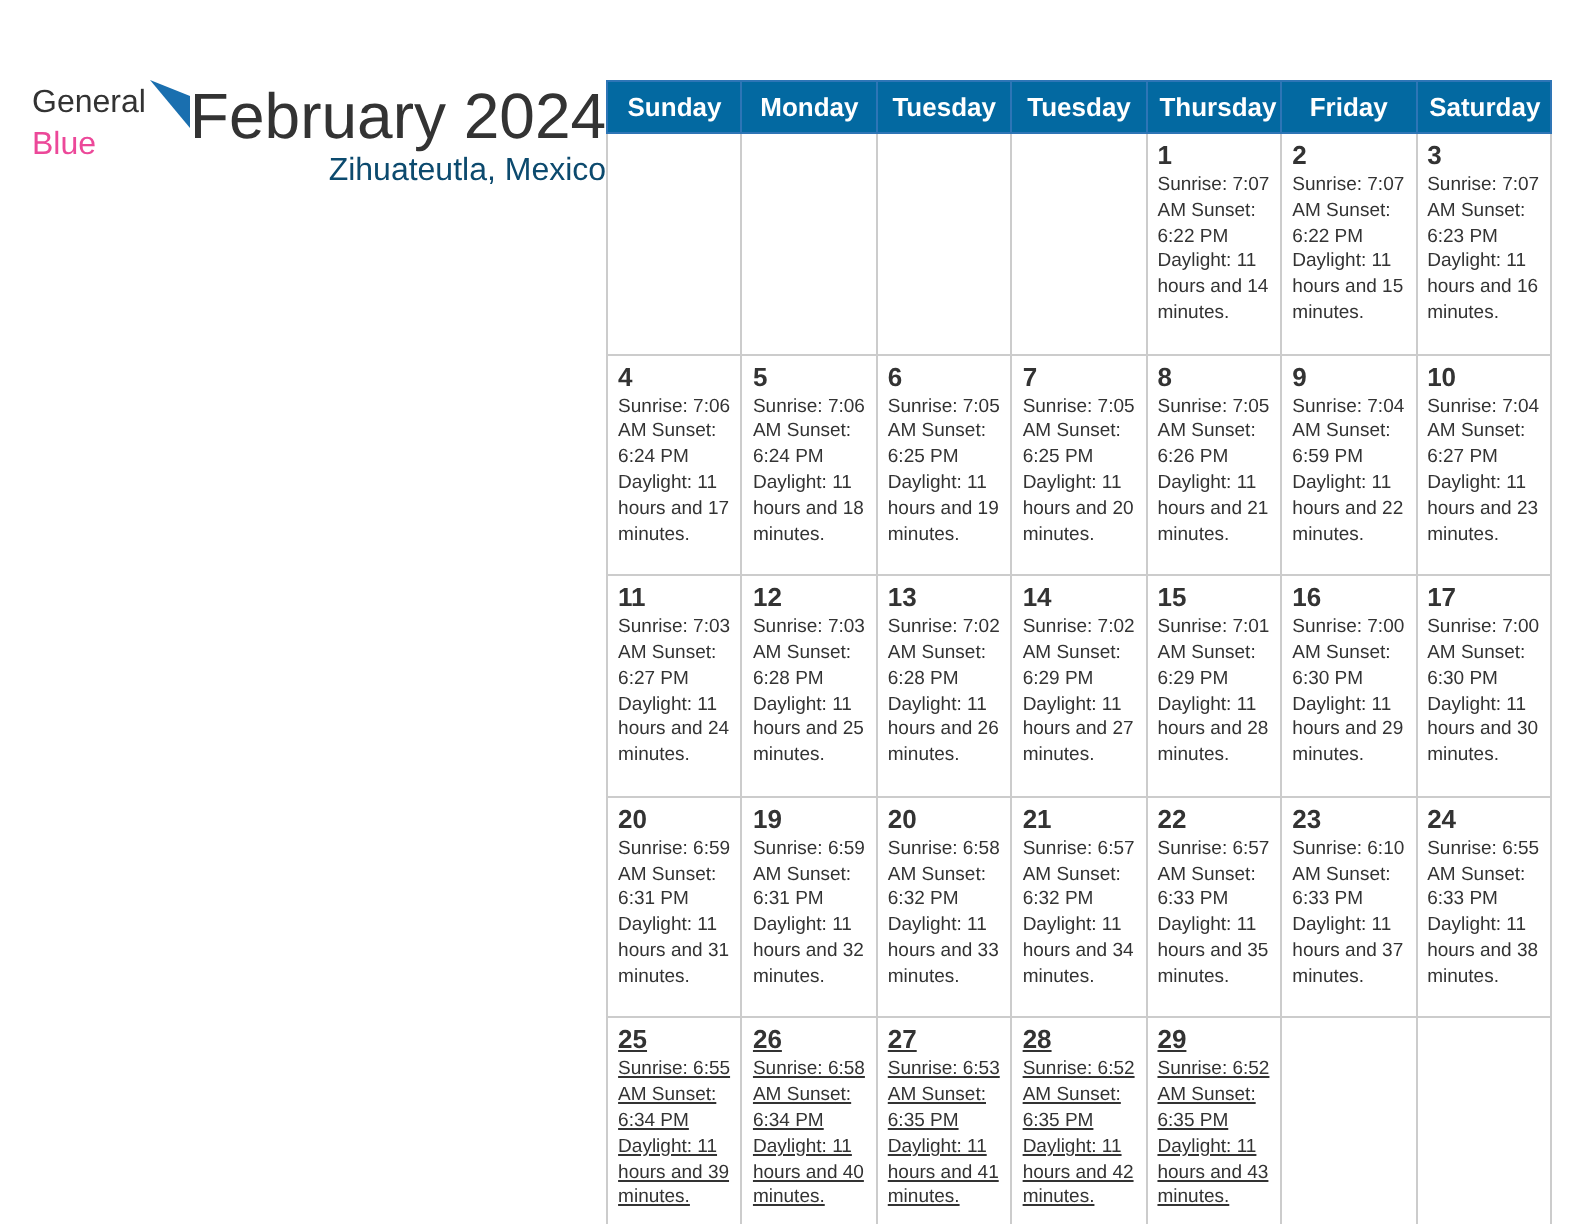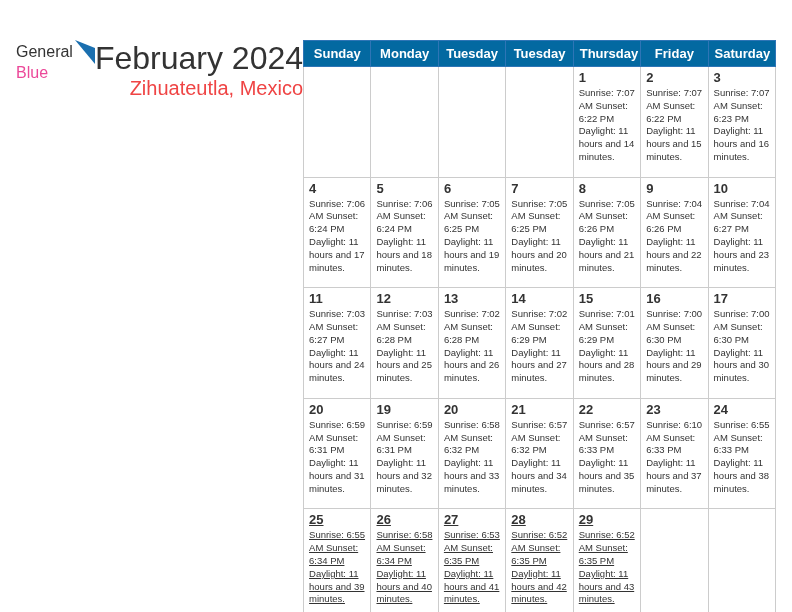--- a/index.html
+++ b/index.html
@@ -37,22 +37,22 @@
     }
     .title-block {
       text-align: right;
     }
     .month-year {
       font-size: 32px;
       color: #333;
       font-weight: normal;
     }
     .location {
-      font-size: 20px;
-      color: #ef4444;
+      font-size: 16px;
+      color: #0c4a6e;
     }
     .calendar {
       flex: 1;
       border: 1px solid #ccc;
       border-collapse: collapse;
       width: 100%;
       table-layout: fixed;
     }
     .calendar th {
       background-color: #0369a1;
@@ -175,21 +175,21 @@
           </td>
           <td>
             <span class="day-num">8</span>
             <div class="cell-info">Sunrise: 7:05 AM
 Sunset: 6:26 PM
 Daylight: 11 hours and 21 minutes.</div>
           </td>
           <td>
             <span class="day-num">9</span>
             <div class="cell-info">Sunrise: 7:04 AM
-Sunset: 6:26 PM
+Sunset: 6:59 PM
 Daylight: 11 hours and 22 minutes.</div>
           </td>
           <td>
             <span class="day-num">10</span>
             <div class="cell-info">Sunrise: 7:04 AM
 Sunset: 6:27 PM
 Daylight: 11 hours and 23 minutes.</div>
           </td>
         </tr>
         <tr>

